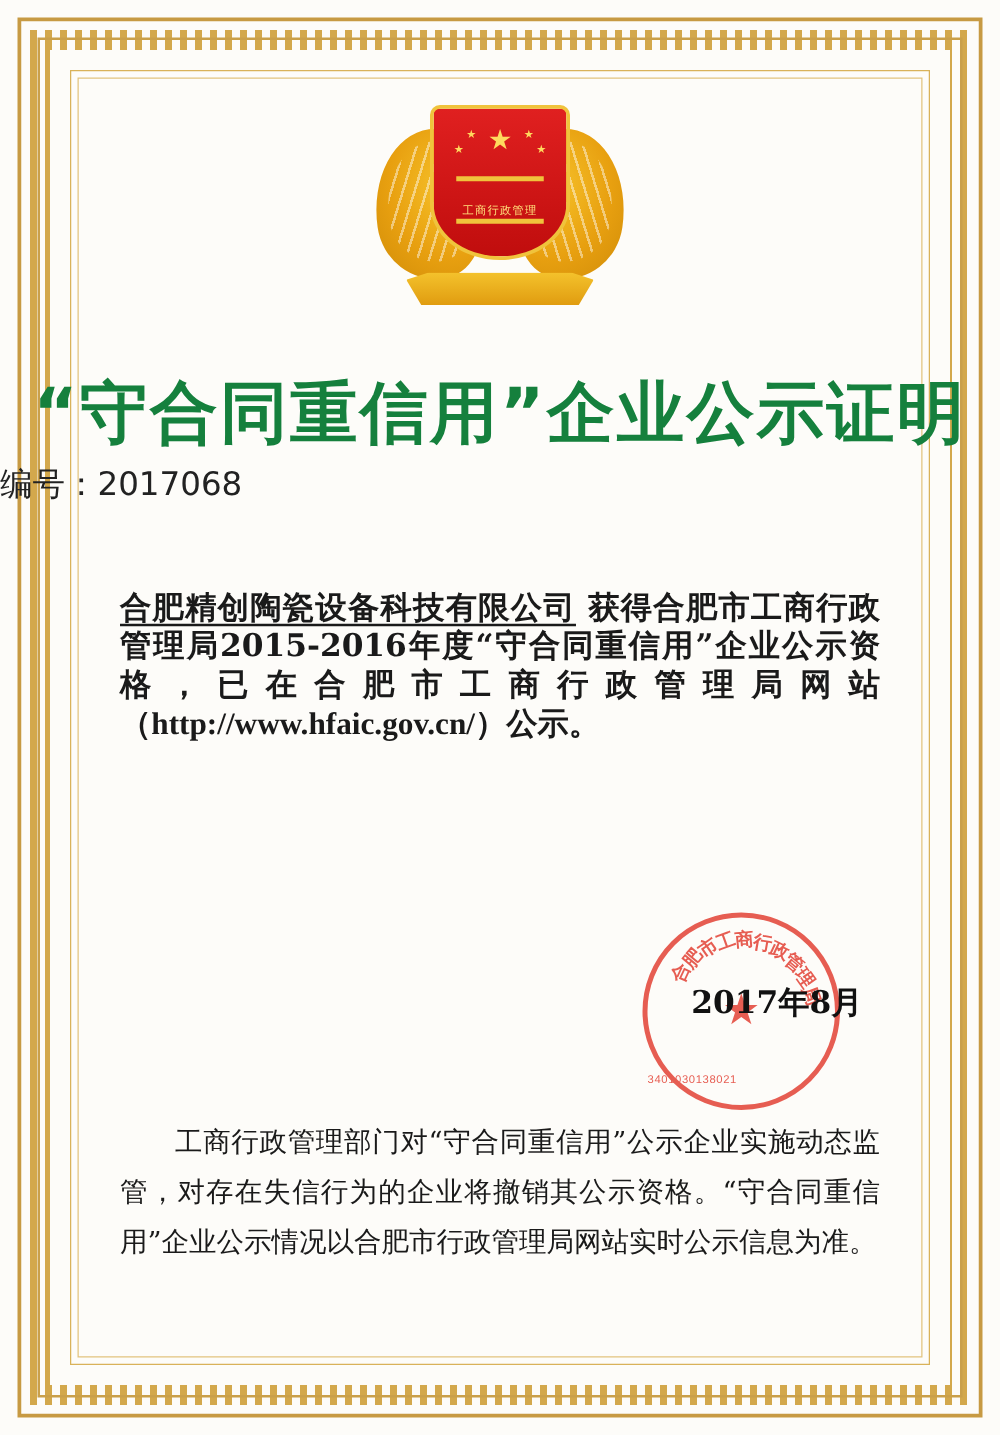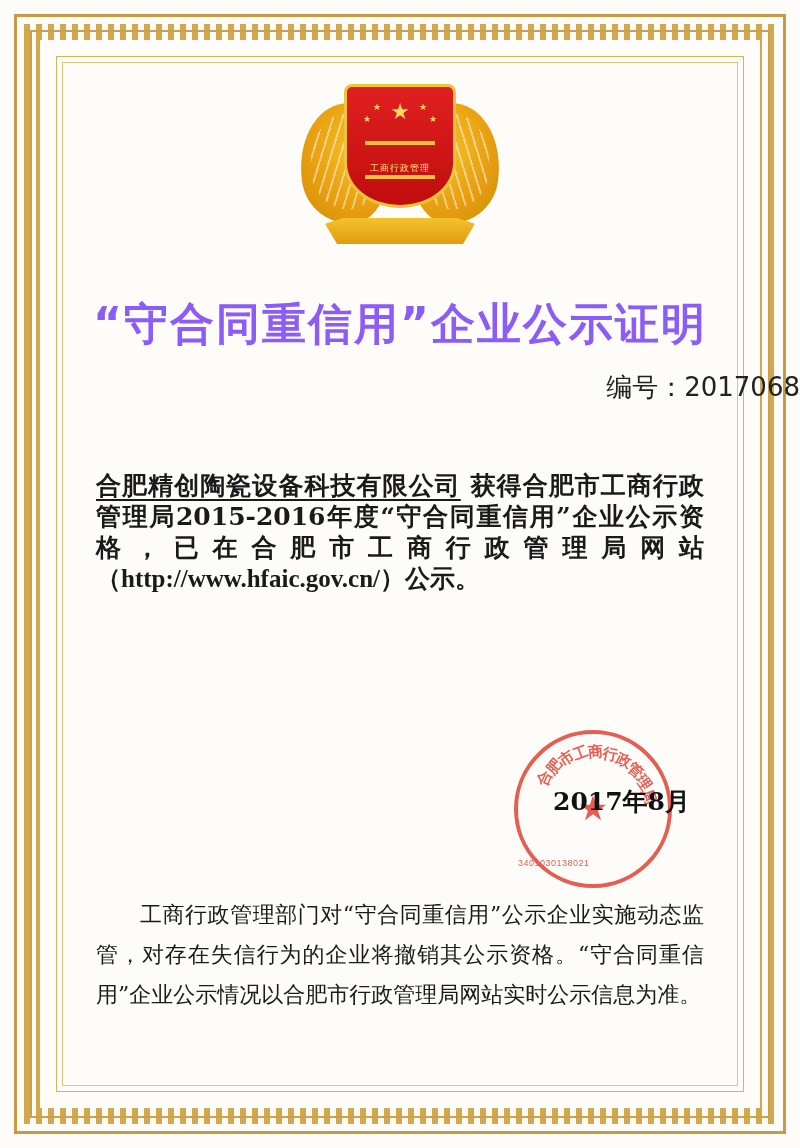--- a/index.html
+++ b/index.html
@@ -186,31 +186,31 @@
     border-radius: 4px / 10px;
     clip-path: polygon(0 22%, 12% 0, 88% 0, 100% 22%, 92% 100%, 8% 100%);
   }
 
   
   .title {
     position: absolute;
     top: 295px;
     left: 0; right: 0;
     text-align: center;
-    color: #8b5cf6;
-    font-size: 44px;
+    color: #15803d;
+    font-size: 54px;
     font-weight: bold;
     letter-spacing: 2px;
     font-family: "DejaVu Sans", "Liberation Sans", sans-serif;
   }
   .serial {
     position: absolute;
     top: 370px;
     left: 0; right: 0;
-    text-align: right;
+    text-align: left;
     color: #222;
     font-size: 26px;
     font-family: "DejaVu Sans", "Liberation Sans", sans-serif;
   }
 
   
   .body-text {
     position: absolute;
     top: 470px;
     left: 96px;

